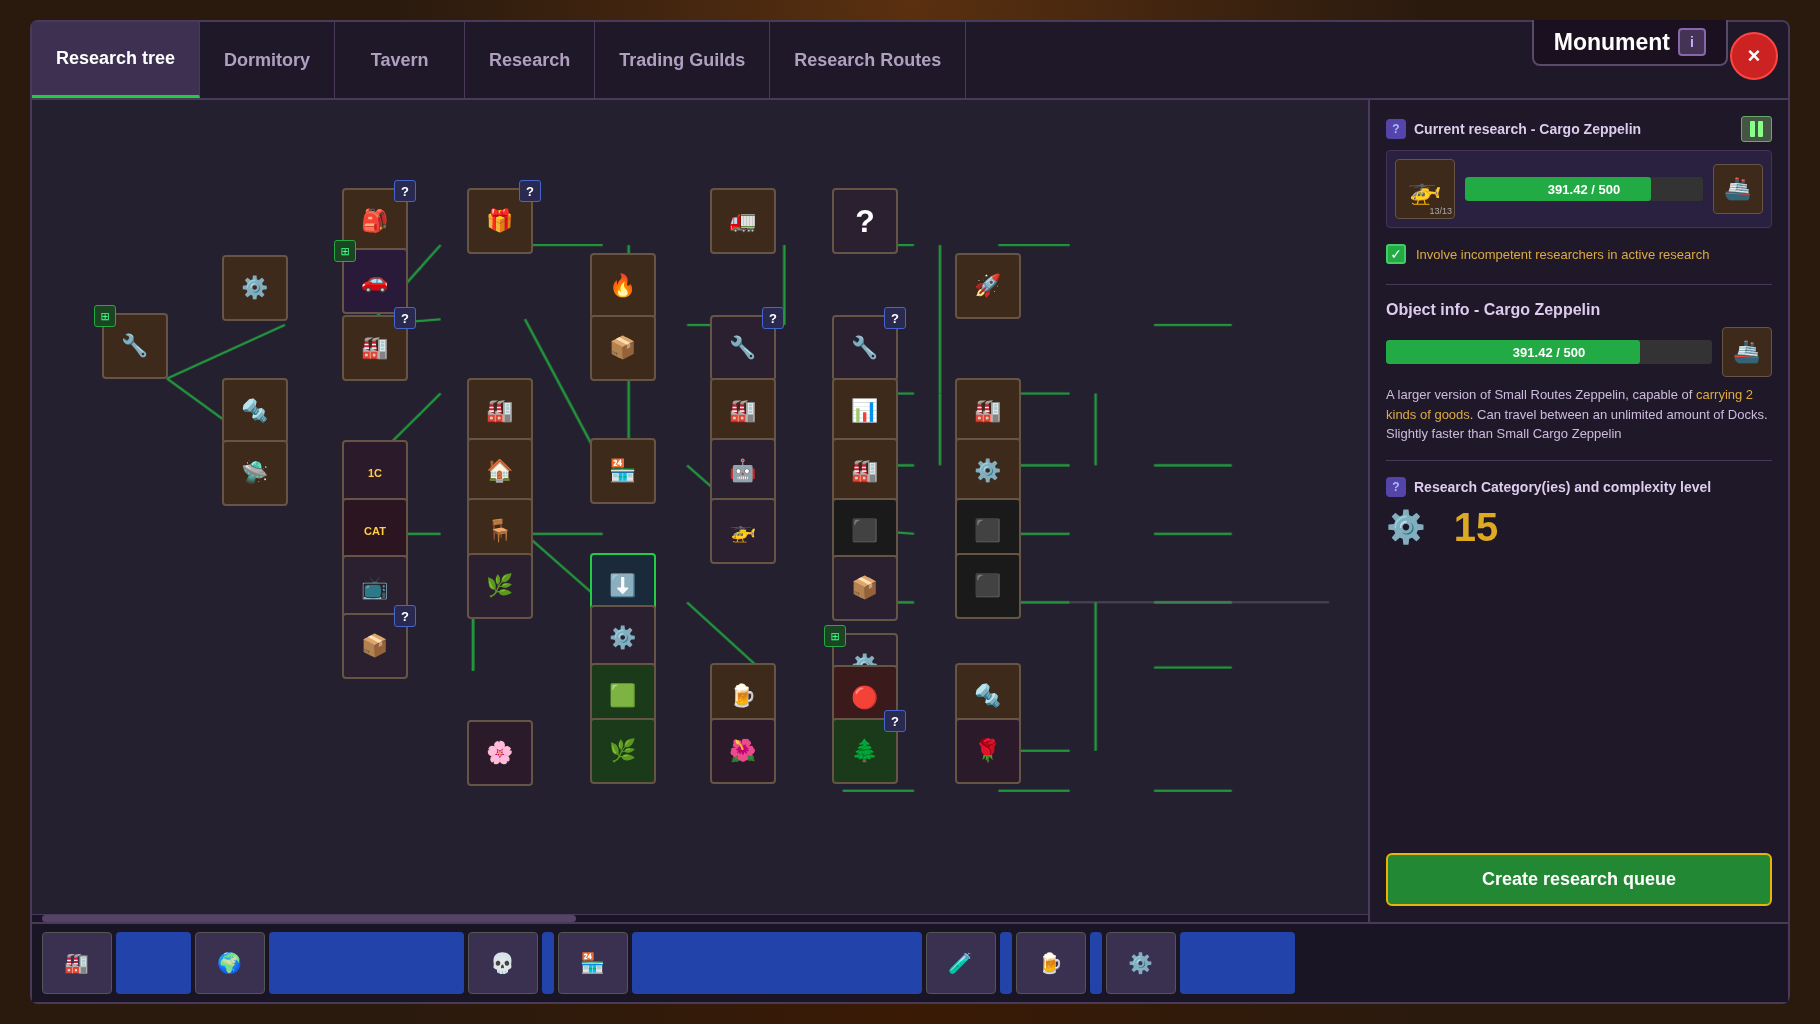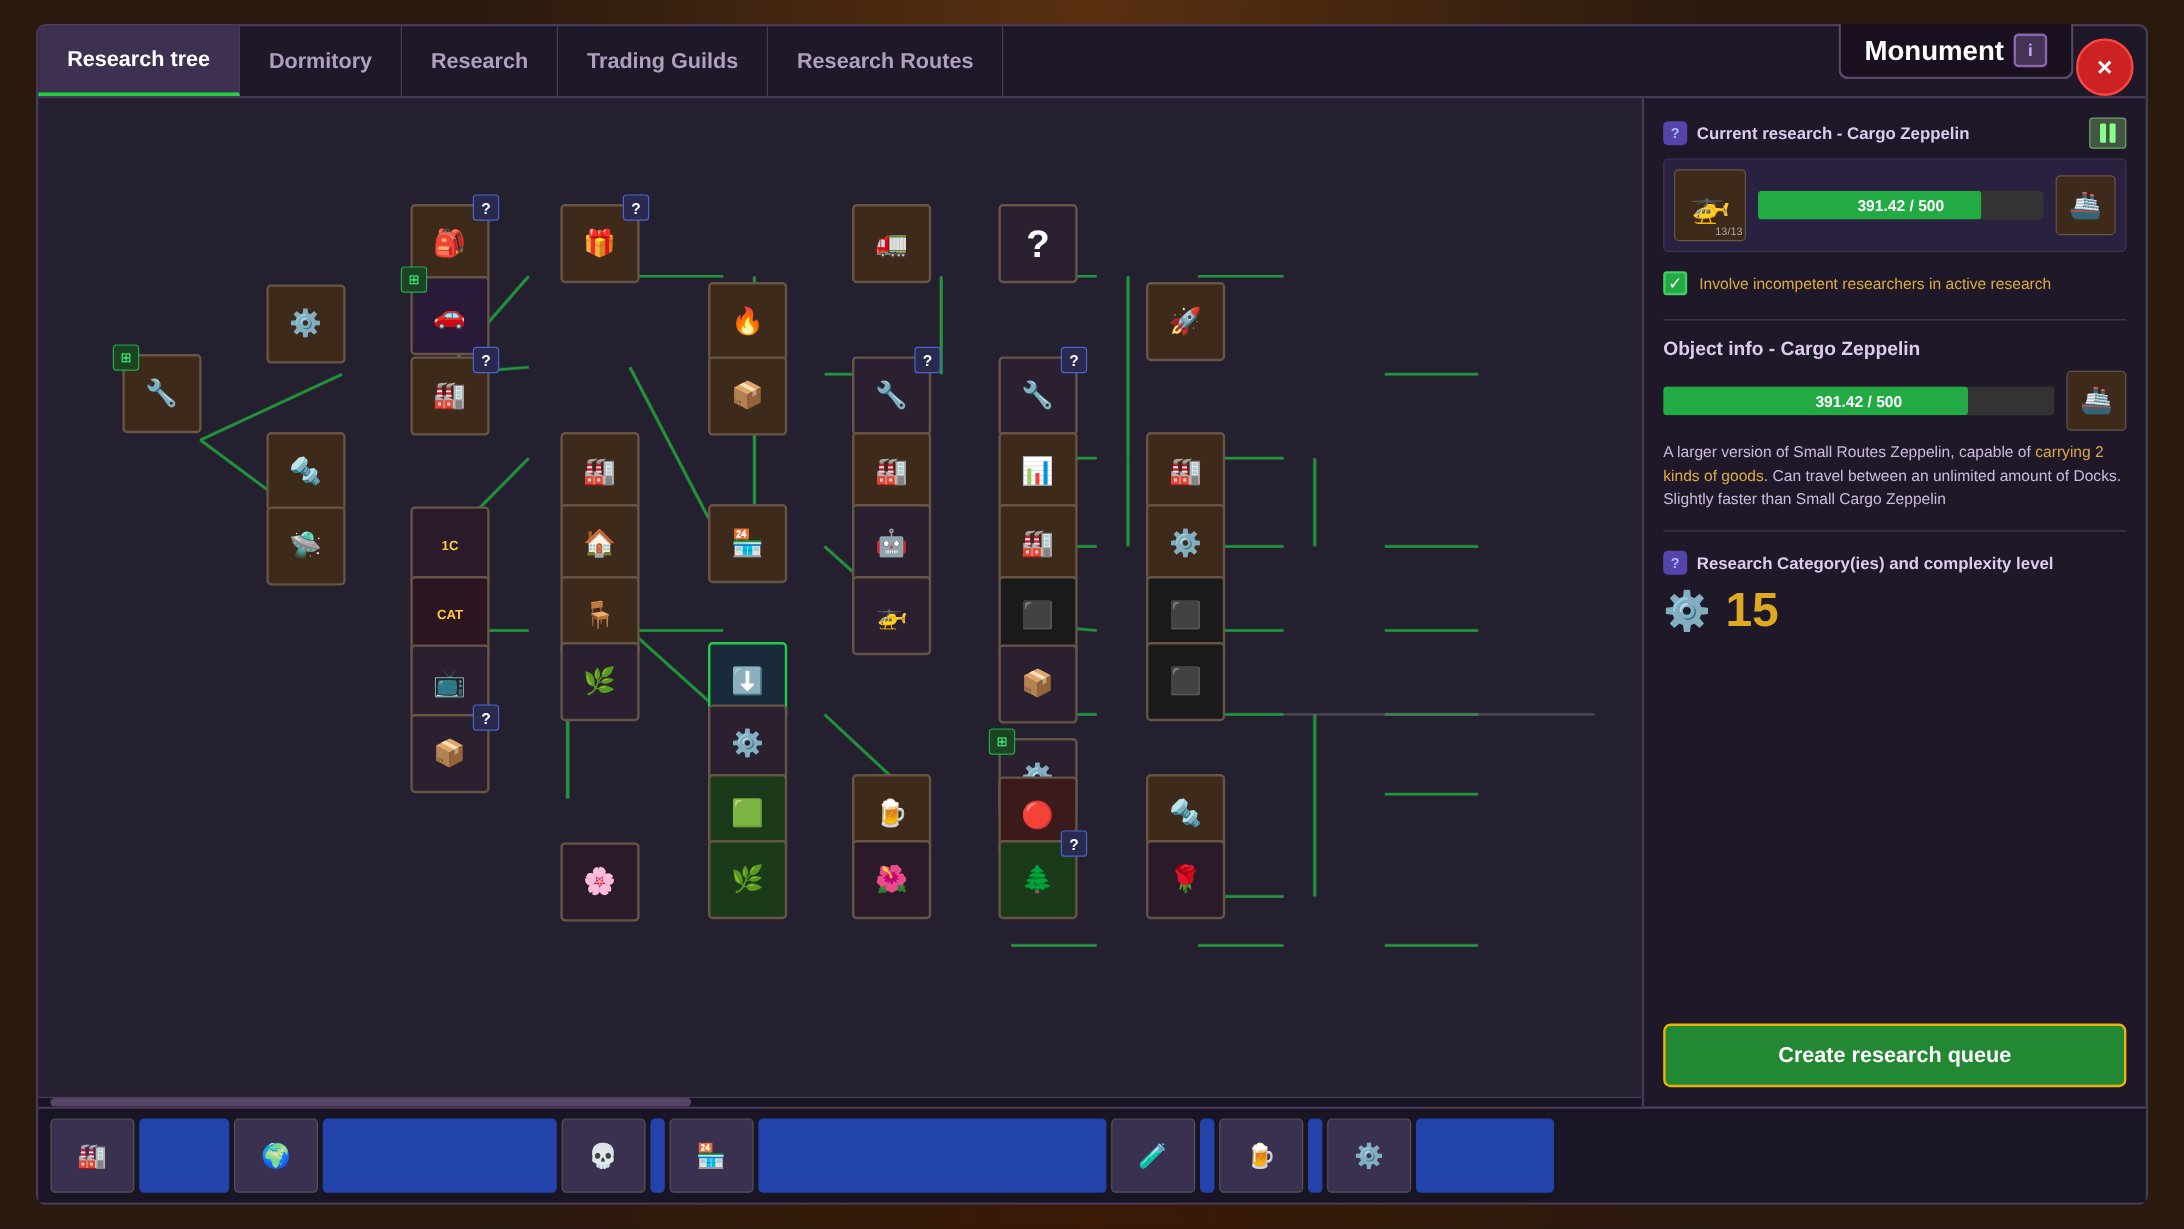--- a/index.html
+++ b/index.html
@@ -26,21 +26,21 @@
       display: flex;
       flex-direction: column;
     }
 
     
     .tabs-bar {
       display: flex;
       align-items: stretch;
       background: #1e1828;
       border-bottom: 2px solid #4a3a5a;
-      height: 60px;
+      height: 78px;
       flex-shrink: 0;
       border-radius: 6px 6px 0 0;
     }
 
     .tab {
       display: flex;
       align-items: center;
       justify-content: center;
       padding: 0 24px;
       font-size: 18px;
@@ -326,20 +326,21 @@
     }
 
     .complexity-icon {
       font-size: 32px;
     }
 
     .complexity-number {
       font-size: 40px;
       font-weight: bold;
       color: #ddaa22;
+      margin-left: 16px;
     }
 
     
     .create-queue-btn {
       background: #228833;
       border: 2px solid #eab308;
       border-radius: 6px;
       padding: 14px 20px;
       font-size: 18px;
       font-weight: bold;
@@ -392,20 +393,23 @@
   </div>
 
   <div style="position:absolute;top:10px;right:10px;z-index:10;width:48px;height:48px;background:#cc2222;border:2px solid #ff4444;border-radius:50%;display:flex;align-items:center;justify-content:center;font-size:22px;color:white;font-weight:bold;cursor:pointer;">×</div>
 
   <div class="tabs-bar">
     <div class="tab active">
       <span>Research tree</span>
     </div>
     <div class="tab">
       <span>Dormitory</span>
+    </div>
+    <div class="tab">
+      <span>Tavern</span>
     </div>
     <div class="tab">
       <span>Research</span>
     </div>
     <div class="tab">
       <span>Trading Guilds</span>
     </div>
     <div class="tab">
       <span>Research Routes</span>
     </div>

